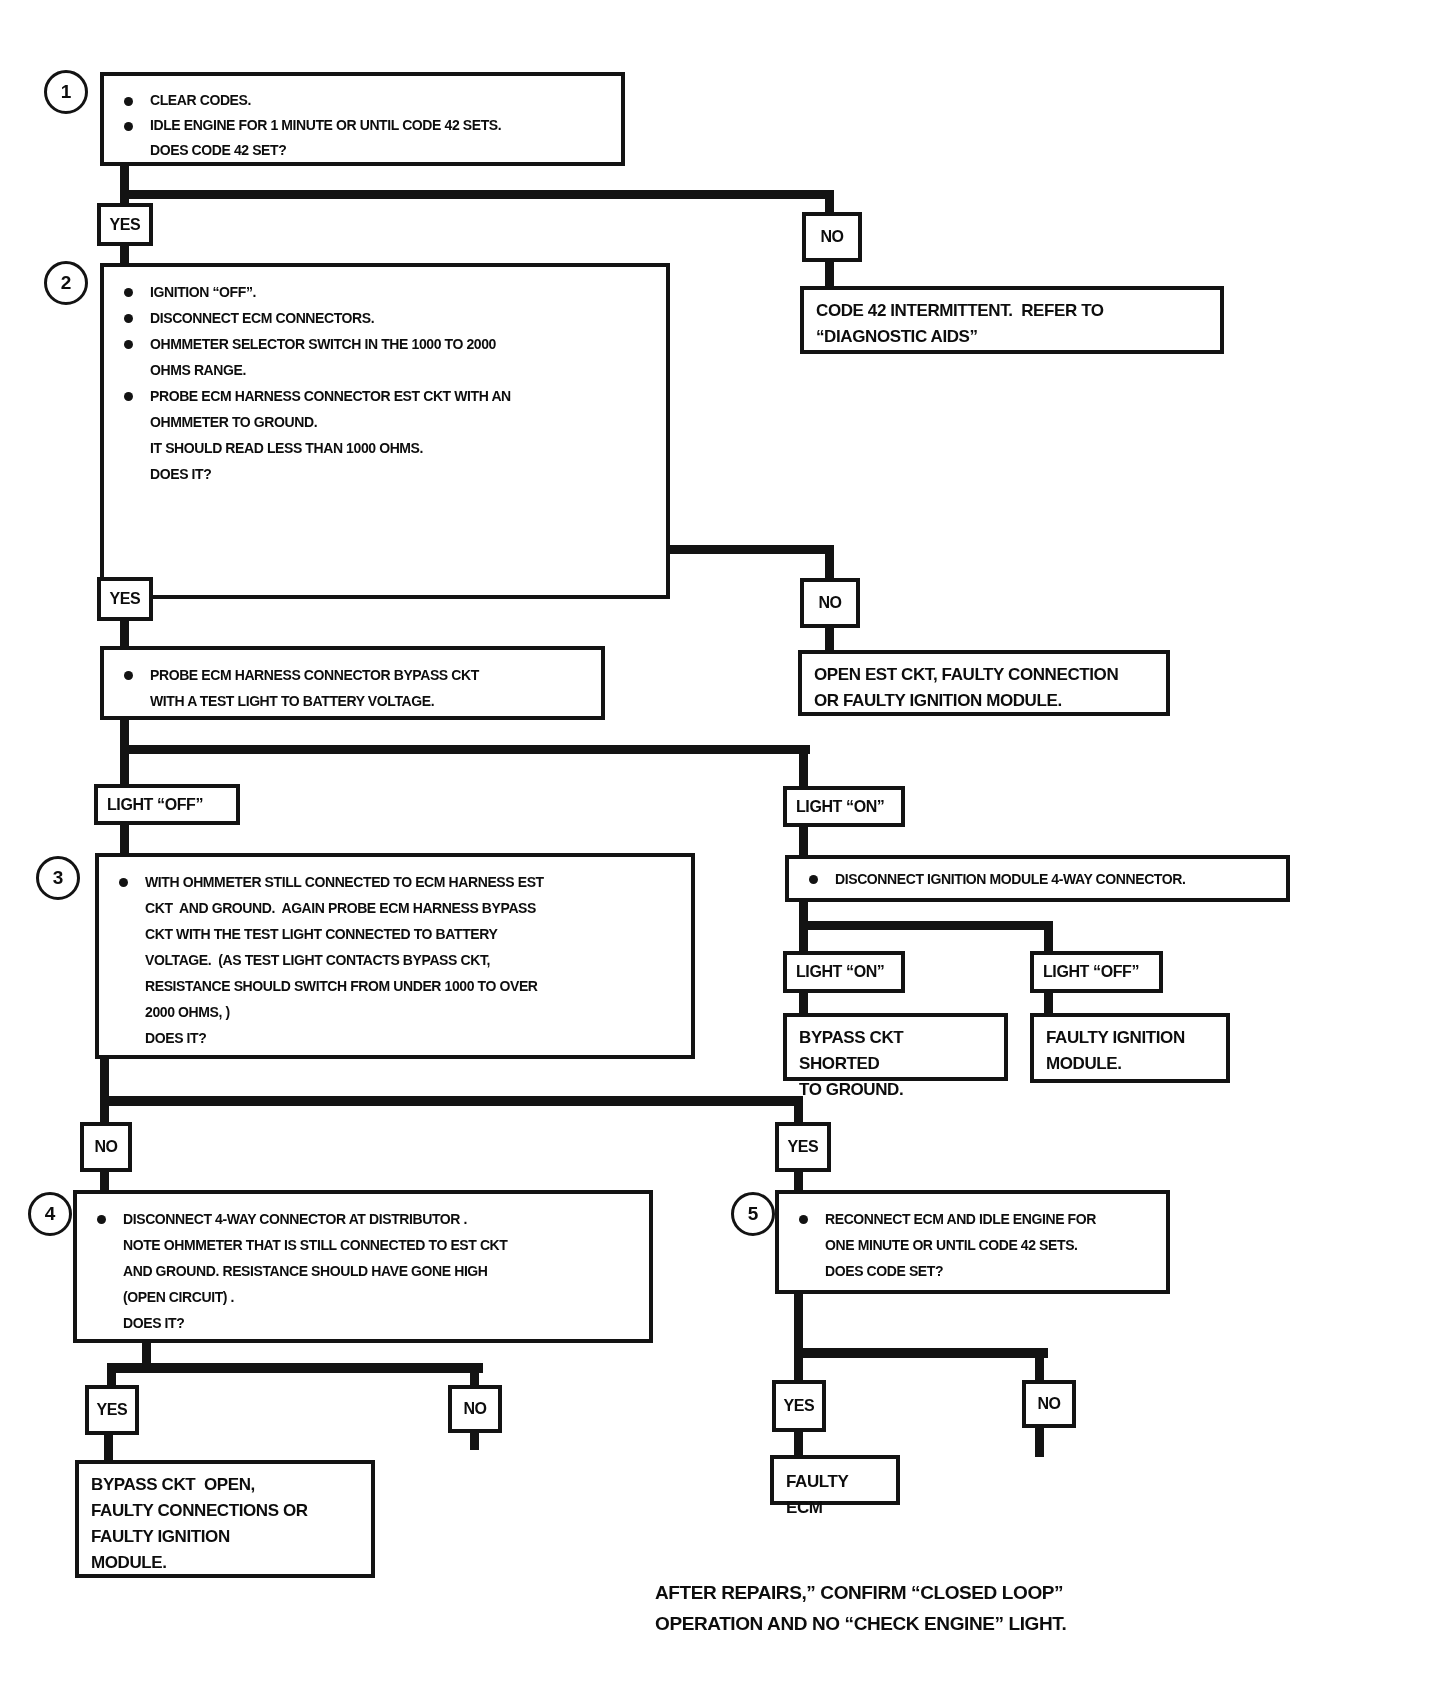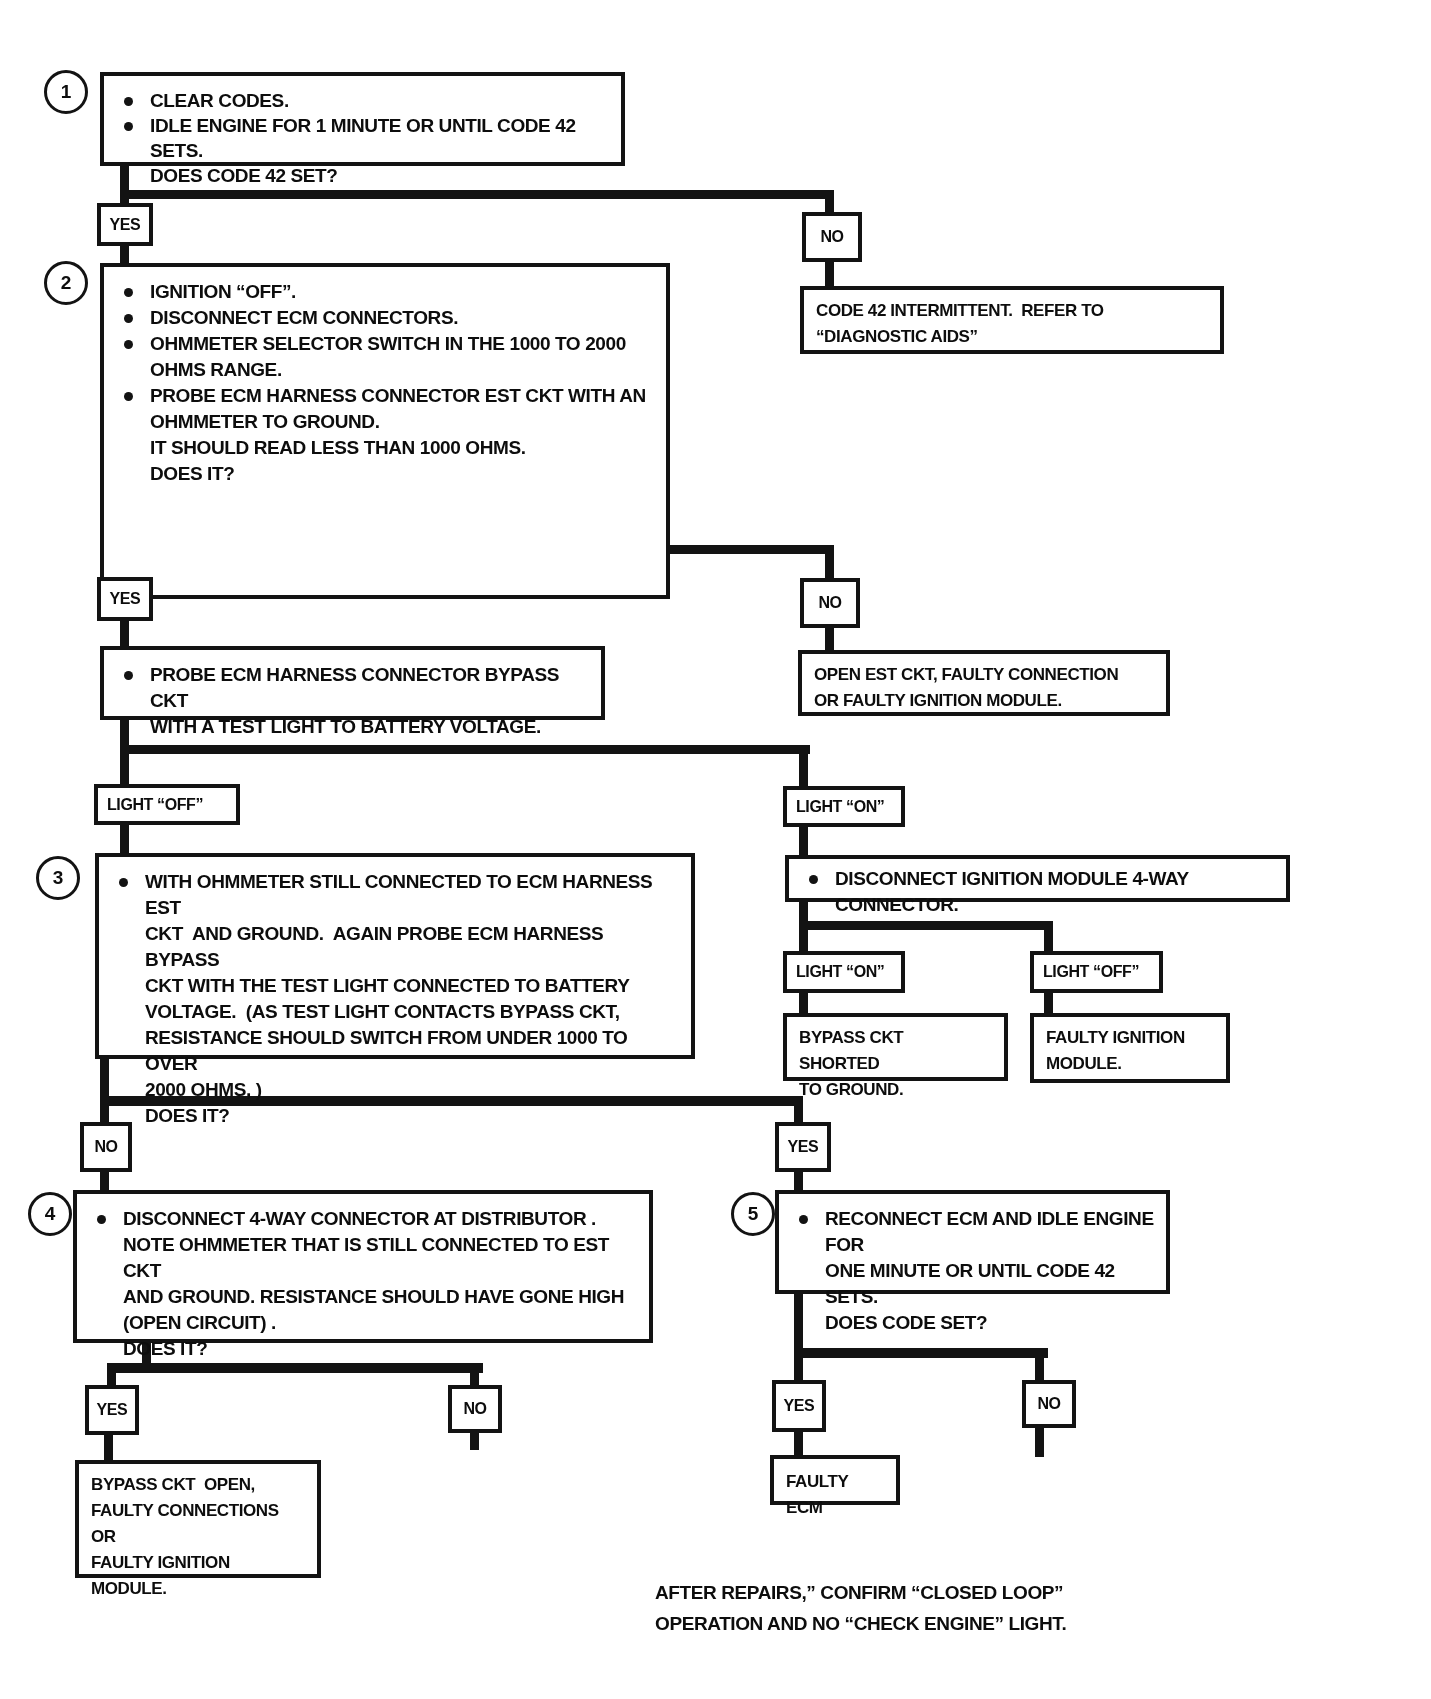--- a/index.html
+++ b/index.html
@@ -4,21 +4,21 @@
 <style>
   * { margin:0; padding:0; box-sizing:border-box; }
   html,body { background:#ffffff; }
   .page {
     position:relative; width:1431px; height:1699px; background:#ffffff;
     font-family:"Liberation Sans", sans-serif; color:#0d0d0d; overflow:hidden;
   }
   .line { position:absolute; background:#131313; }
   .node {
     position:absolute; border:4px solid #131313; background:#fff;
-    font-weight:bold; font-size:19px; letter-spacing:-0.4px; line-height:26px;
+    font-weight:bold; font-size:14px; letter-spacing:-0.4px; line-height:26px;
     padding:12px 10px 6px 10px;
   }
   .brow { display:flex; align-items:flex-start; }
   .dot { width:9px; height:9px; border-radius:50%; background:#131313; margin:9px 17px 0 10px; flex:0 0 9px; }
   .btext { white-space:pre-wrap; flex:1; }
   .plain {
     position:absolute; border:4px solid #131313; background:#fff;
     font-weight:bold; font-size:17px; letter-spacing:-0.4px; line-height:26px;
     padding:8px 12px; white-space:pre-wrap;
   }
@@ -198,21 +198,21 @@
         <span class="dot"></span>
         <span class="btext">RECONNECT ECM AND IDLE ENGINE FOR
 ONE MINUTE OR UNTIL CODE 42 SETS.
 DOES CODE SET?</span>
       </div>
   </div>
 
   <div class="tag center" style="left:85px;top:1385px;width:54px;height:50px">YES</div>
   <div class="tag center" style="left:448px;top:1385px;width:54px;height:48px">NO</div>
 
-  <div class="plain" style="left:75px;top:1460px;width:246px;height:118px">BYPASS CKT  OPEN,
+  <div class="plain" style="left:75px;top:1460px;width:300px;height:118px">BYPASS CKT  OPEN,
 FAULTY CONNECTIONS OR
 FAULTY IGNITION
 MODULE.</div>
 
   <div class="tag center" style="left:772px;top:1380px;width:54px;height:52px">YES</div>
   <div class="tag center" style="left:1022px;top:1380px;width:54px;height:48px">NO</div>
 
   <div class="plain" style="left:770px;top:1455px;width:130px;height:50px;padding-top:10px">FAULTY ECM</div>
 
   <div class="footer" style="left:655px;top:1577px">AFTER REPAIRS,” CONFIRM “CLOSED LOOP”

